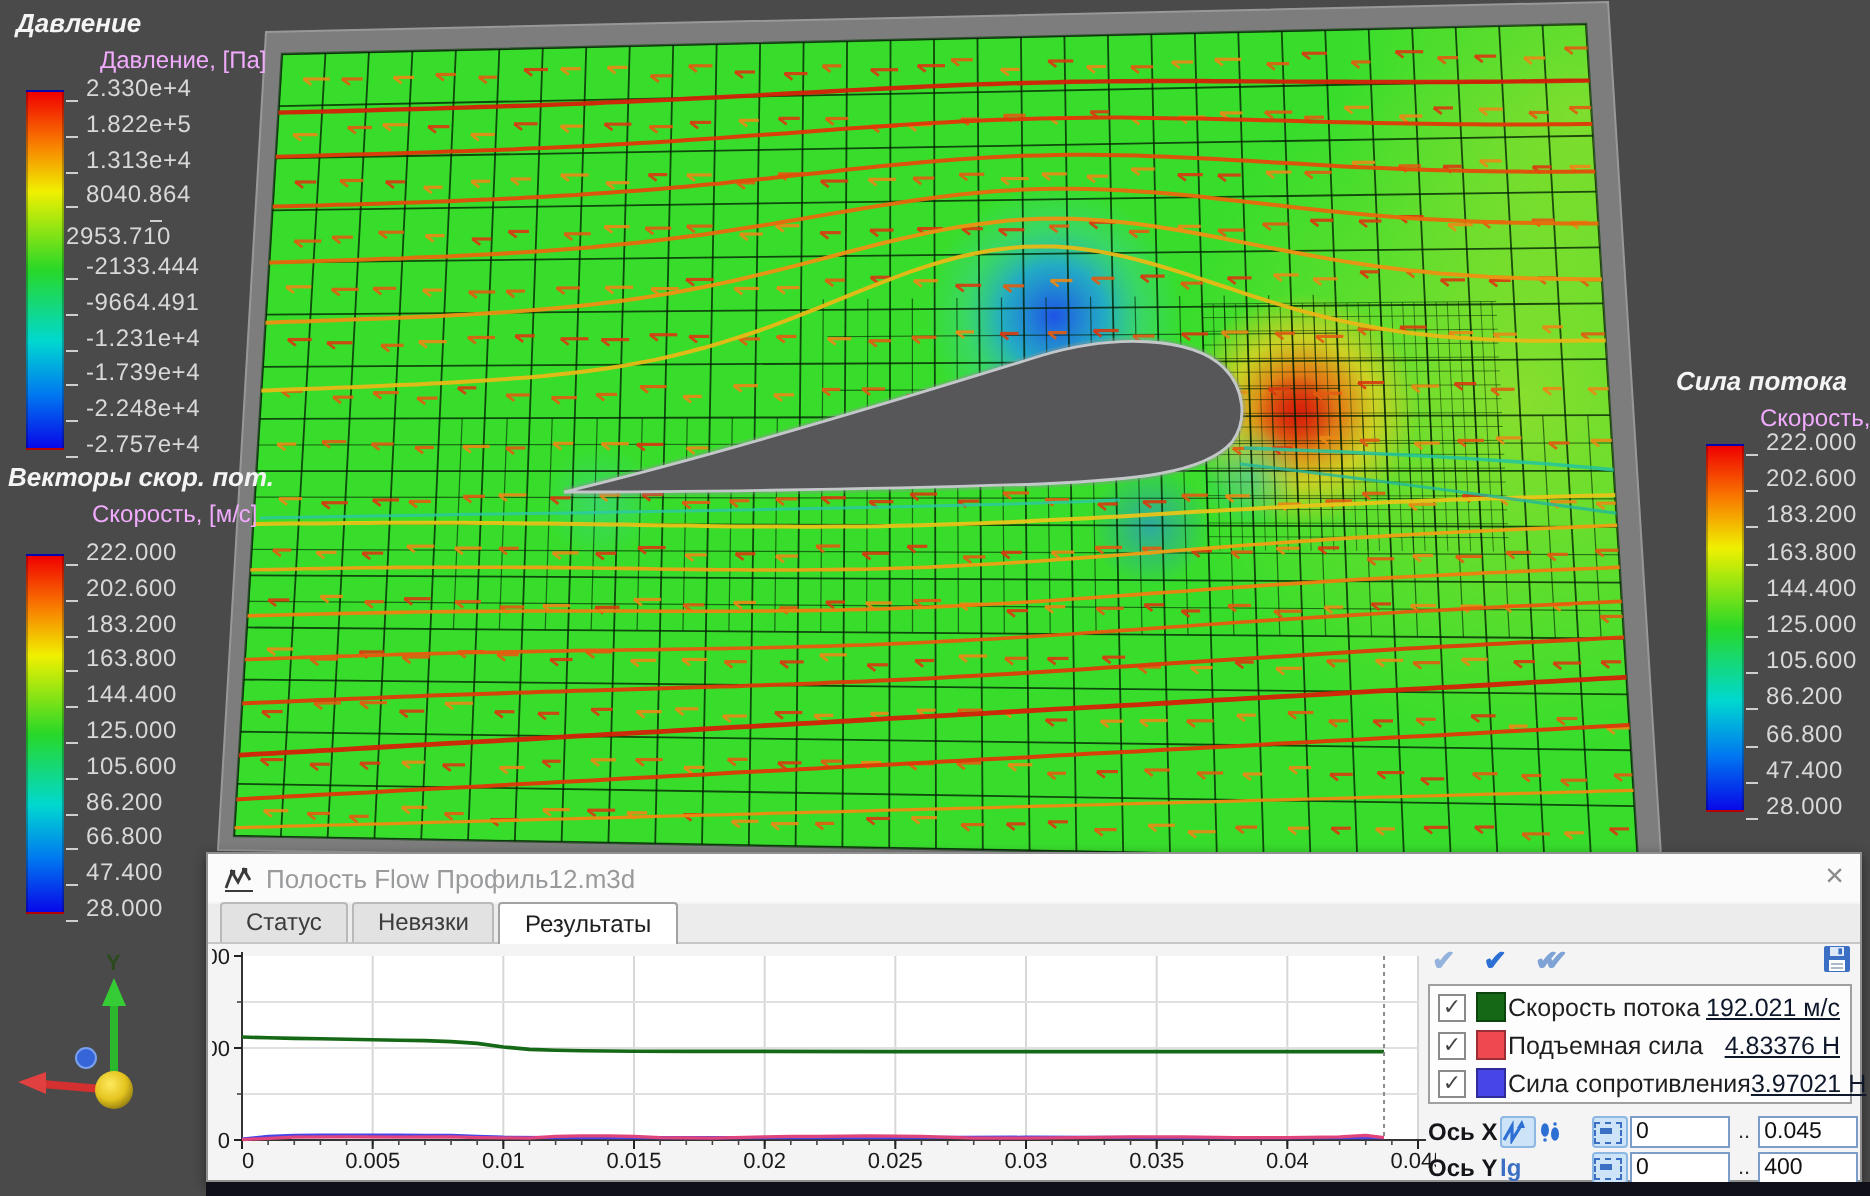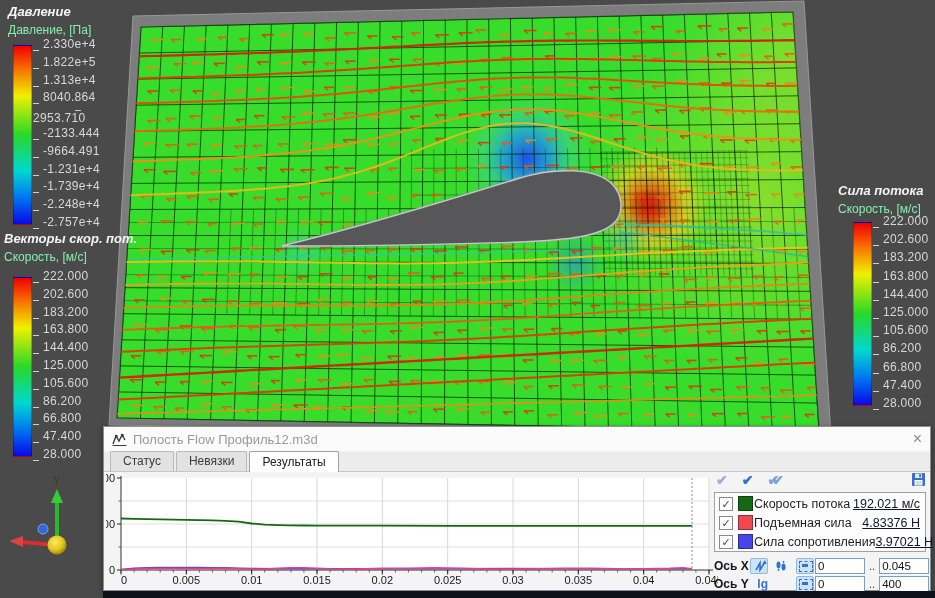--- a/index.html
+++ b/index.html
@@ -3,21 +3,21 @@
 <meta charset="utf-8">
 <style>
   html,body{margin:0;padding:0;background:#3c3c3c;}
   #app{position:relative;width:935px;height:598px;background:#4a4a4a;overflow:hidden;
        font-family:"Liberation Sans",sans-serif;-webkit-font-smoothing:antialiased;}
   #scene{position:absolute;left:0;top:0;width:935px;height:598px;}
 
   
   .legend{position:absolute;color:#d6d6d6;}
   .legend .ltitle{font-size:13px;font-weight:bold;color:#f4f4f4;white-space:nowrap;font-style:italic;}
-  .legend .lsub{font-size:12px;color:#86efac;margin-top:4px;white-space:nowrap;}
+  .legend .lsub{font-size:12px;color:#f0abfc;margin-top:4px;white-space:nowrap;margin-left:42px;}
   .cbar{position:absolute;width:17px;border:1px solid rgba(0,0,0,.25);
         background:linear-gradient(to bottom,#f00000 0%,#f87800 14%,#f0f000 28%,#28d828 50%,
                    #00d8d0 70%,#0078f0 85%,#0808e8 100%);}
   .cticks{position:absolute;}
   .ctick{position:absolute;display:flex;align-items:flex-end;height:12px;transform:translateY(-50%);}
   .ctick .dash{display:inline-block;width:6px;height:0;border-top:1px solid #cfcfcf;margin-right:4px;}
   .ctick .tval{font-size:12px;color:#d8d8d8;letter-spacing:.3px;white-space:nowrap;}
 
   
   #panel{position:absolute;left:103px;top:426px;width:828px;height:165px;background:#f4f4f4;
@@ -41,21 +41,21 @@
   .legendBox{position:absolute;left:2px;top:21px;width:212px;height:60px;background:#fdfdfd;
              border:1px solid #a0a0a0;box-sizing:border-box;padding-top:1px;}
   .lrow{display:flex;align-items:center;height:19px;padding-left:4px;}
   .cbox{width:12px;height:12px;border:1px solid #8a8a8a;background:#fff;font-size:11px;line-height:12px;
         text-align:center;color:#444;flex:0 0 auto;}
   .swatch{width:13px;height:13px;margin-left:5px;border:1px solid rgba(0,0,0,.35);flex:0 0 auto;}
   .lname{font-size:12.5px;color:#1e1e1e;margin-left:1px;white-space:nowrap;}
   .lval{font-size:12.5px;color:#0f172a;margin-left:auto;margin-right:5px;white-space:nowrap;text-decoration:underline;}
   .axRow{position:absolute;left:2px;height:18px;display:flex;align-items:center;}
   .axLbl{font-size:12px;font-weight:bold;color:#15151a;width:36px;}
-  .icoBtn{width:18px;height:16px;display:flex;align-items:center;justify-content:flex-end;margin-right:1px;border-radius:2px;}
+  .icoBtn{width:18px;height:16px;display:flex;align-items:center;justify-content:flex-start;margin-right:1px;border-radius:2px;}
   .icoBtn.hl{background:#cde3f7;border:1px solid #8db8e4;box-sizing:border-box;}
   .lgTxt{font-size:12px;font-weight:bold;color:#3a6fc4;}
   .axInput{width:44px;height:14px;font-size:11.5px;font-family:"Liberation Sans",sans-serif;
            border:1px solid #7a9cc6;padding:0 2px;color:#111;background:#fff;}
   .dots{font-size:11px;color:#333;margin:0 4px;}
   .fitGlyph{width:12px;height:9px;border:1px dashed #3a6fc4;position:relative;}
   .fitGlyph:before{content:"";position:absolute;left:2px;top:2px;width:6px;height:3px;background:#3a6fc4;}
 </style>
 </head>
 <body>

